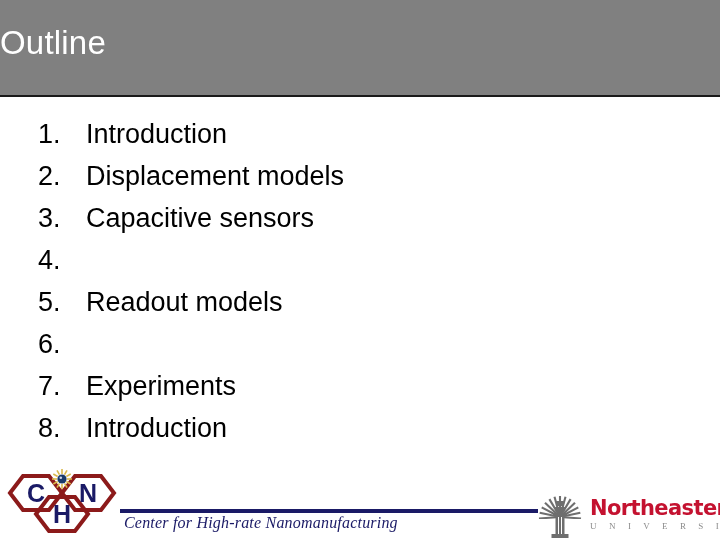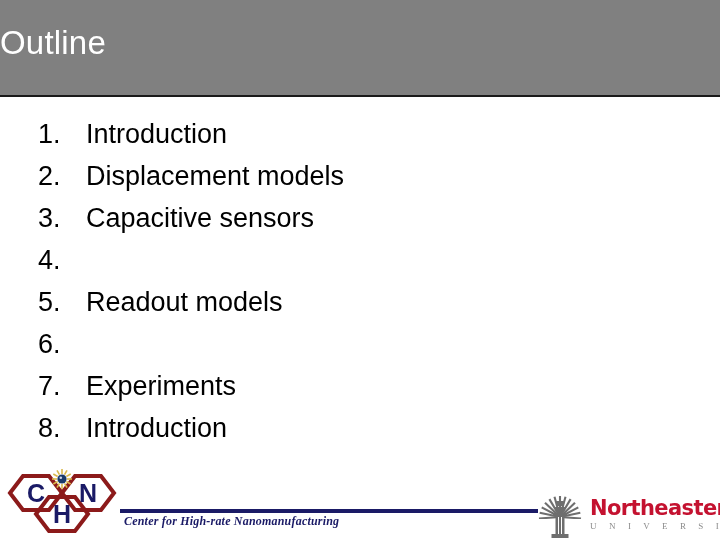--- a/index.html
+++ b/index.html
@@ -90,22 +90,22 @@
     width: 418px;
     height: 4px;
     background: #1a1a66;
   }
   .center-text {
     position: absolute;
     left: 124px;
     top: 49px;
     font-family: "Liberation Serif", serif;
     font-style: italic;
-    font-weight: bold;
-    font-size: 12px;
+    font-weight: normal;
+    font-size: 16px;
     color: #1a1a66;
     white-space: nowrap;
     letter-spacing: 0.2px;
     text-align: center;
   }
 
   
   .neu-logo {
     position: absolute;
     left: 534px;

